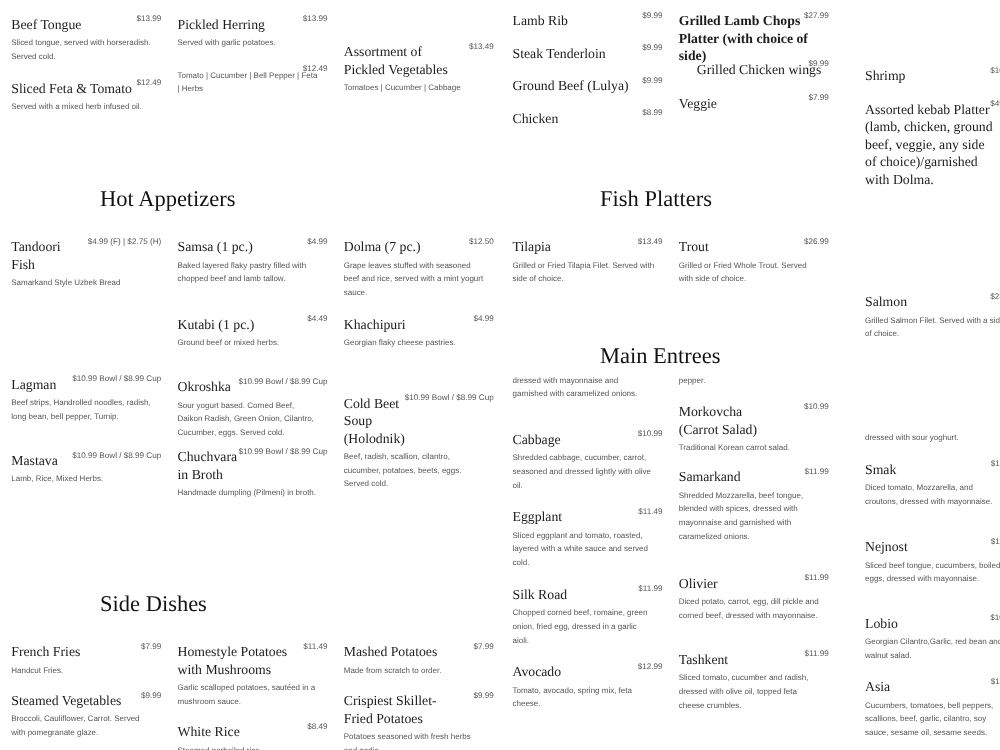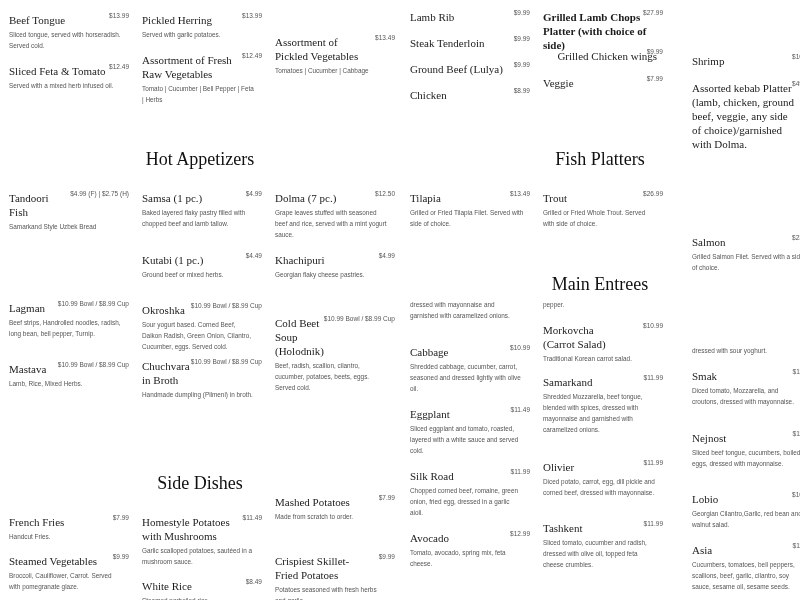--- a/index.html
+++ b/index.html
@@ -2,21 +2,21 @@
 <html><head>
 <meta charset="utf-8">
 <style>
   html, body { margin:0; padding:0; background:#ffffff; }
   body { width:800px; height:600px; overflow:hidden; position:relative; font-family:"Liberation Sans", sans-serif; color:#222; }
   .item { position:absolute; width:114px; }
   .item .row { position:relative; }
   .item .name { font-family:"Liberation Serif", serif; font-size:11px; line-height:14px; color:#1c1c1c; display:block; padding-right:0; }
   .item .price { position:absolute; right:-6px; top:-1px; font-size:6.5px; color:#555; white-space:nowrap; }
   .item .desc { font-size:6.4px; line-height:11px; color:#555; margin-top:2px; }
-  .heading { position:absolute; font-family:"Liberation Serif", serif; font-size:18px; color:#111; text-align:center; width:240px; }
+  .heading { position:absolute; font-family:"Liberation Serif", serif; font-size:18px; color:#111; text-align:left; width:240px; }
   .col1 { left:9px; }
   .col2 { left:142px; }
   .col3 { left:275px; }
   .col4 { left:410px; }
   .col5 { left:543px; }
   .col6 { left:692px;margin-top:44px; }
 </style>
 </head>
 <body>
 
@@ -36,21 +36,20 @@
 </div>
 <div class="item col2" style="top:13px;">
   <div class="row">
       <span class="name">Pickled Herring</span>
       <span class="price">$13.99</span>
     </div>
   <div class="desc">Served with garlic potatoes.</div>
 </div>
 <div class="item col2" style="top:53px;">
   <div class="row">
-      <span class="name" style="width:98px;">Assortment of Fresh Raw Vegetables</span>
       <span class="price">$12.49</span>
     </div>
   <div class="desc">Tomato | Cucumber | Bell Pepper | Feta | Herbs</div>
 </div>
 <div class="item col3" style="top:13px;">
   <div class="row">
       <span class="name" style="width:96px;margin-top:22px;">Assortment of Pickled Vegetables</span>
       <span class="price">$13.49</span>
     </div>
   <div class="desc">Tomatoes | Cucumber | Cabbage</div>
@@ -206,21 +205,21 @@
     </div>
   <div class="desc">Garlic scalloped potatoes, sautéed in a mushroom sauce.</div>
 </div>
 <div class="item col2" style="top:579px;">
   <div class="row">
       <span class="name">White Rice</span>
       <span class="price">$8.49</span>
     </div>
   <div class="desc">Steamed parboiled rice.</div>
 </div>
-<div class="item col3" style="top:495px;">
+<div class="item col3" style="top:515px;">
   <div class="row">
       <span class="name">Mashed Potatoes</span>
       <span class="price">$7.99</span>
     </div>
   <div class="desc">Made from scratch to order.</div>
 </div>
 <div class="item col3" style="top:554px;">
   <div class="row">
       <span class="name" style="width:96px;">Crispiest Skillet-Fried Potatoes</span>
       <span class="price">$9.99</span>

